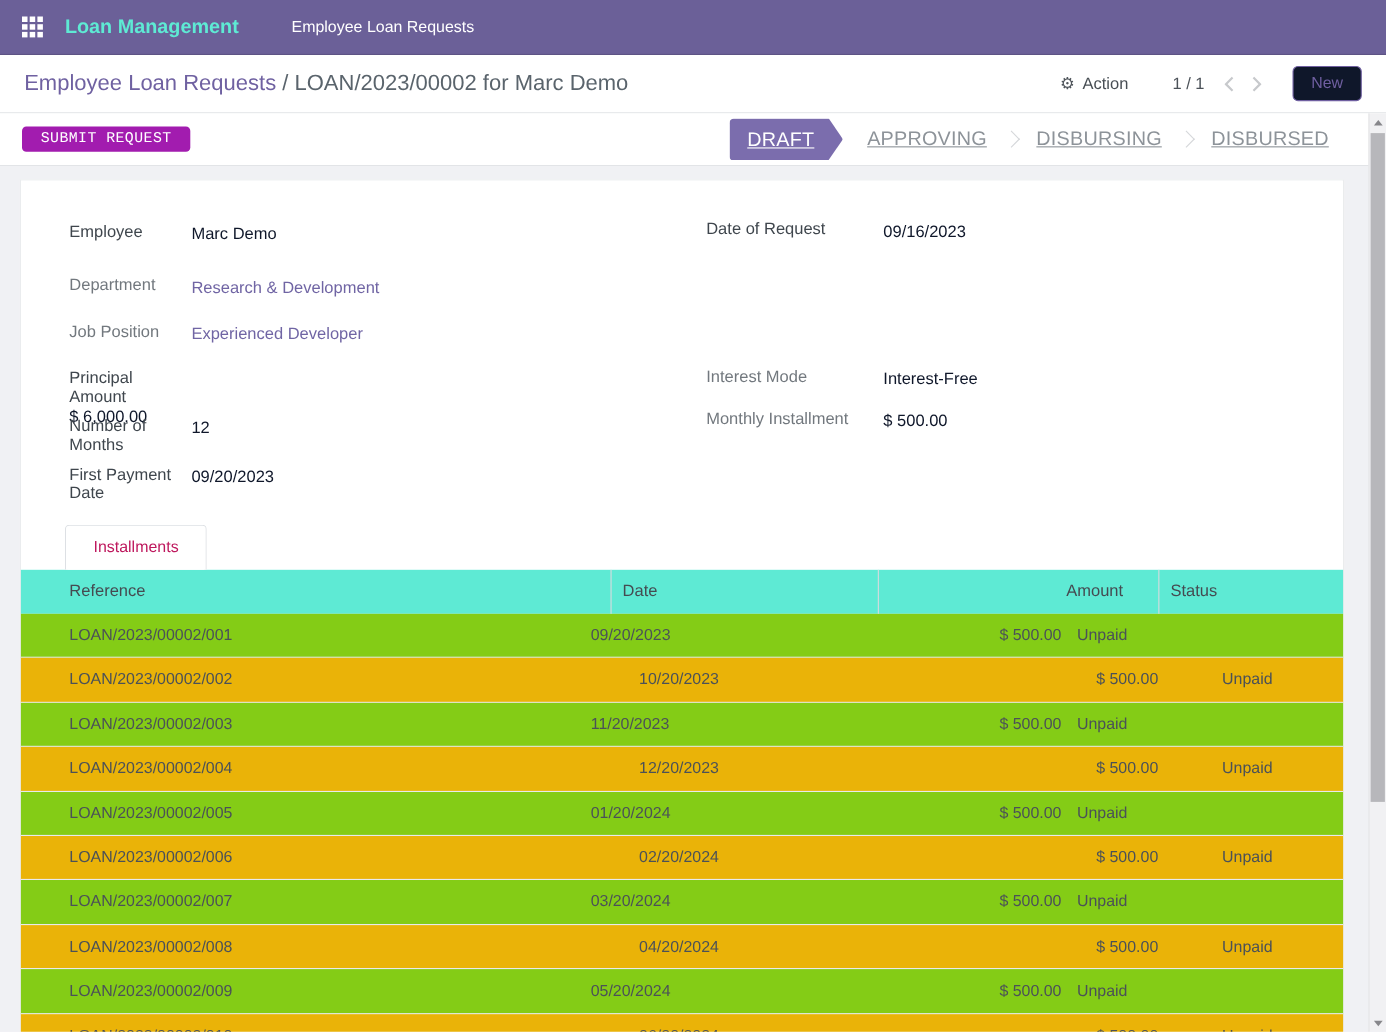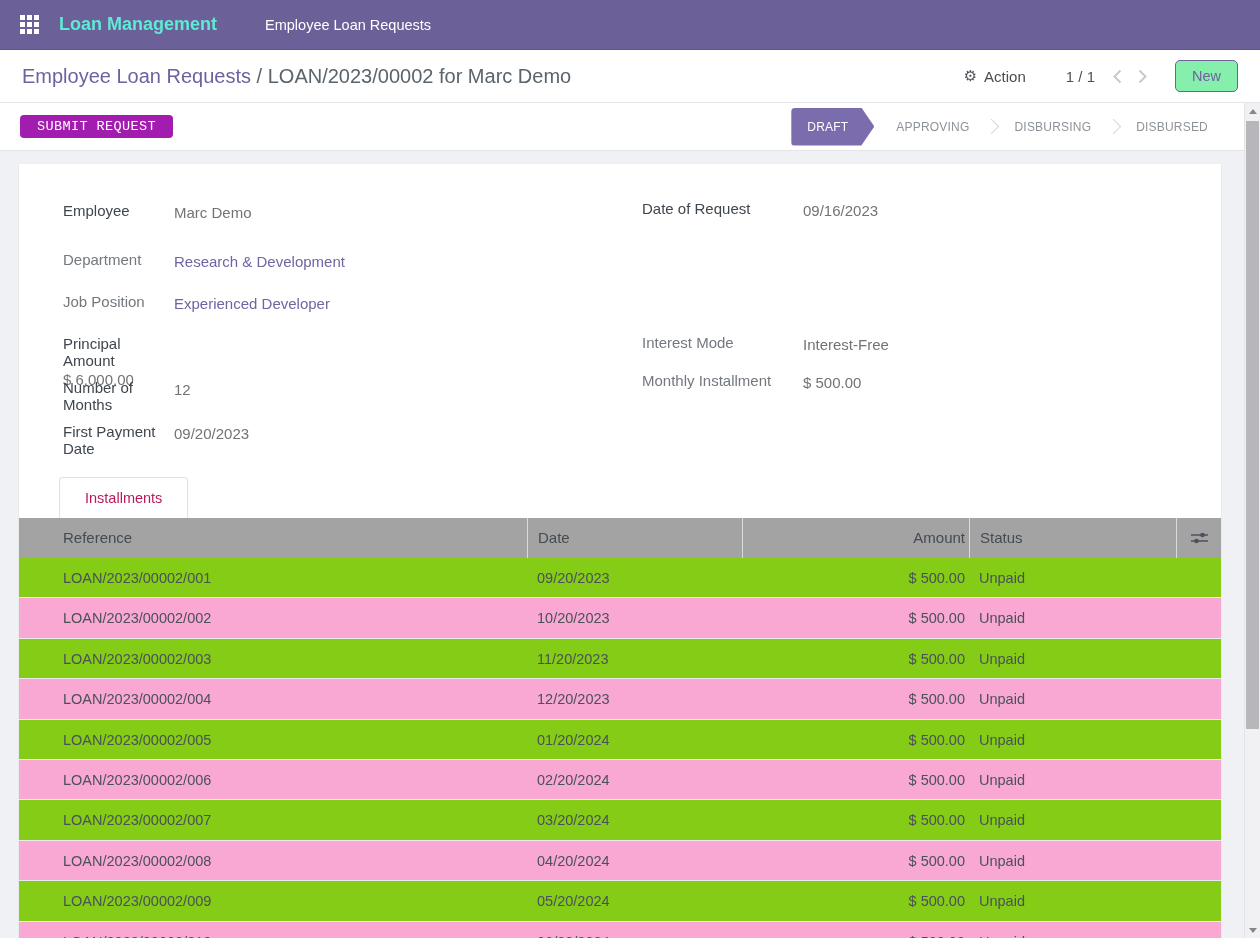--- a/index.html
+++ b/index.html
@@ -17,67 +17,67 @@
   .crumbbar { height:53px; background:#ffffff; border-bottom:1px solid #e3e5e8; display:flex; align-items:center; justify-content:space-between; padding:0 22px; }
   .crumb { font-size:20px; white-space:nowrap; }
   .crumb .parent { color:#6f61a1; cursor:pointer; }
   .crumb .sep, .crumb .current { color:#5a646c; }
   .crumb-controls { display:flex; align-items:center; }
   .action-btn { display:flex; align-items:center; gap:7px; color:#484e54; font-size:15px; cursor:pointer; }
   .gear-glyph { font-family:"DejaVu Sans",sans-serif; font-size:15px; color:#50565c; }
   .pager-count { font-size:15px; color:#4c5259; margin-left:40px; }
   .pager-nav { display:flex; align-items:center; margin-left:18px; gap:16px; }
   .pager-arrow { background:none; border:none; cursor:default; display:flex; align-items:center; }
-  .new-btn { margin-left:28px; background:#86efac; border:1px solid #6f5fa0; color:#6f5fa0; font-size:14.5px; border-radius:5px; padding:7px 16px; cursor:pointer; font-family:inherit; }
+  .new-btn { margin-left:28px; background:#0f172a; border:1px solid #6f5fa0; color:#6f5fa0; font-size:14.5px; border-radius:5px; padding:7px 16px; cursor:pointer; font-family:inherit; }
 
   
   .statusbar { height:48px; background:#ffffff; border-bottom:1px solid #e2e4e7; display:flex; align-items:center; justify-content:space-between; padding:0 38px 0 20px; }
   .submit-btn { background:#a21caf; color:#ffffff; border:none; border-radius:4px; font-size:13.5px; letter-spacing:.4px; padding:4px 17px; cursor:pointer; font-family:Liberation Mono, monospace; }
   .pipeline { display:flex; align-items:center; height:38px; }
-  .stage { font-size:12px; color:#8d9399; padding:0 14px; cursor:pointer; letter-spacing:.2px; }
+  .stage { font-size:18px; color:#8d9399; padding:0 14px; cursor:pointer; letter-spacing:.2px;text-decoration:underline; }
   .stage.active { background:#7b6dad; color:#ffffff; height:38px; line-height:38px; padding:0 26px 0 16px; border-radius:4px 0 0 4px;
     clip-path:polygon(0 0, calc(100% - 13px) 0, 100% 50%, calc(100% - 13px) 100%, 0 100%); margin-right:8px; }
   .stage-chev { width:11px; height:11px; border-top:1px solid #d5d7da; border-right:1px solid #d5d7da; transform:rotate(45deg); margin:0 3px; }
 
   
   .content { height:790px; background:#f0f1f4; padding:12px 38px 0 18px; }
   .sheet { position:relative; background:#ffffff; height:820px; border:1px solid #e8eaec; border-top-color:#eceef0; }
 
   .field { position:absolute; display:flex; font-size:15px; }
   .field .lbl { color:#3f464d; }
   .field .lbl.muted { color:#72787e; }
-  .field .val { color:#737373; padding-top:2px; }
+  .field .val { color:#0f172a; padding-top:2px; }
   .field .val.link { color:#7065a4; cursor:pointer; }
   .col-l .lbl { width:111px; flex:none; }
   .col-r .lbl { width:161px; flex:none; }
   .f-employee { top:38px; left:44px; }
   .f-department { top:87px; left:44px; }
   .f-job { top:129px; left:44px; }
   .f-principal { top:171px; left:44px;flex-direction:column; }
   .f-months { top:215px; left:44px; }
   .f-firstpay { top:259px; left:44px; }
   .f-daterequest { top:36px; left:623px; }
   .f-interest { top:170px; left:623px; }
   .f-installment { top:208px; left:623px; }
 
   
   .notebook { position:absolute; top:313px; left:0; right:0; }
   .tab { display:inline-block; margin-left:40px; height:41px; line-height:40px; padding:0 25px; background:#ffffff;
          border:1px solid #dde0e4; border-bottom:none; border-radius:4px 4px 0 0; font-size:14.5px; color:#be185d; cursor:pointer; position:relative; z-index:2; }
-  .thead { display:flex; height:40px; background:#a3a3a3; font-size:15px; color:#454b51; line-height:40px; }
+  .thead { display:flex; height:40px; background:#5eead4; font-size:15px; color:#454b51; line-height:40px;gap:28px; }
   .thead .cell { cursor:pointer; }
   .thead .cell + .cell { border-left:1px solid #d8dbde; }
   .cell { overflow:hidden; white-space:nowrap; }
   .c-ref    { width:508px; flex:none; padding-left:44px; }
   .c-date   { width:215px; flex:none; padding-left:10px; }
   .c-amount { width:227px; flex:none; padding-right:4px; text-align:right; }
   .c-status { width:207px; flex:none; padding-left:10px; }
   .c-gear   { flex:1; display:flex; align-items:center; justify-content:center; }
   .trow { display:flex; height:40.4px; line-height:40.4px; font-size:14.5px; color:#4b5158; background:#84cc16; border-bottom:1px solid #e8eaec; cursor:pointer; }
-  .trow.alt { background:#f9a8d4; }
+  .trow.alt { background:#eab308;gap:44px; }
 
   
   .vscroll { position:absolute; top:103px; right:0; width:16px; height:835px; background:#f1f1f3; border-left:1px solid #e4e4e6; }
   .vs-up, .vs-down { position:absolute; left:0; width:15px; height:16px; display:flex; align-items:center; justify-content:center; cursor:pointer; }
   .vs-up { top:0; } .vs-down { bottom:0; }
   .tri-up { width:0; height:0; border-left:4px solid transparent; border-right:4px solid transparent; border-bottom:5px solid #87878b; }
   .tri-down { width:0; height:0; border-left:4px solid transparent; border-right:4px solid transparent; border-top:5px solid #87878b; }
   .vs-thumb { position:absolute; top:18px; left:1px; width:13px; height:608px; background:#b7b7bb; cursor:pointer; }
 </style>
 </head>

